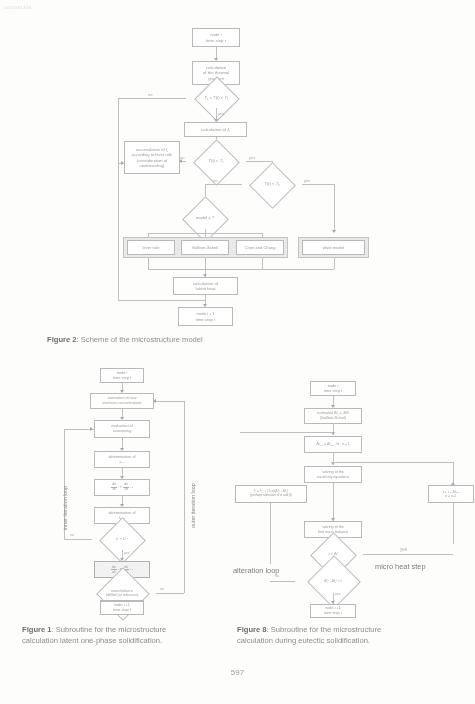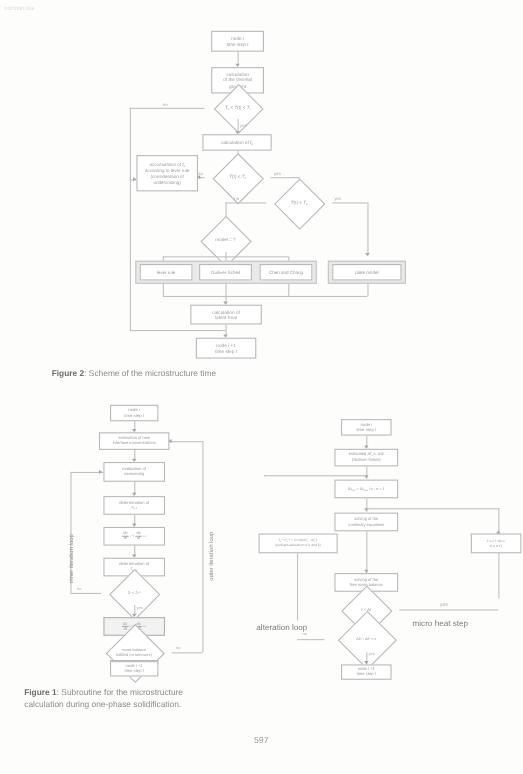--- a/index.html
+++ b/index.html
@@ -239,21 +239,21 @@
     <div class="ln lnh" style="left:118px;top:300px;width:87px;"></div>
     <div class="ln lnv" style="left:118px;top:162.5px;height:138px;"></div>
 
     <div class="box" style="left:178px;top:307px;width:55px;height:19px;font-size:4.3px;flex-direction:column;">
       <span>node i +1</span>
       <span>time step t</span>
     </div>
   </div>
 
   <div class="caption" style="left:47px;top:334px;width:320px;">
-    <b>Figure 2</b><span>: Scheme of the microstructure time</span>
+    <b>Figure 2</b><span>: Scheme of the microstructure model</span>
   </div>
 
   <div class="fc" style="left:0;top:0;width:230px;height:620px;">
 
     <div class="box" style="left:100px;top:368px;width:44px;height:15px;font-size:3.9px;flex-direction:column;">
       <span>node i</span>
       <span>time step t</span>
     </div>
     <div class="ln lnv" style="left:121.6px;top:383px;height:9px;"></div>
     <div class="arrow" style="left:119.5px;top:390px;"></div>
@@ -353,21 +353,21 @@
     <div class="rot" style="left:190px;top:528px;font-size:5.4px;">outer iteration loop</div>
   </div>
 
   <div class="box" style="left:100px;top:601px;width:44px;height:14px;font-size:3.8px;flex-direction:column;">
     <span>node i +1</span>
     <span>time step t</span>
   </div>
 
   <div class="caption" style="left:22px;top:624px;width:200px;">
     <b>Figure 1</b><span>: Subroutine for the microstructure</span><br>
-    <span>calculation during one-phase solidification.</span>
+    <span>calculation latent one-phase solidification.</span>
   </div>
 
   <div class="fc" style="left:230px;top:0;width:245px;height:620px;">
 
     <div class="box" style="left:80px;top:381px;width:46px;height:15px;font-size:3.9px;flex-direction:column;">
       <span>node i</span>
       <span>time step t</span>
     </div>
     <div class="ln lnv" style="left:102.6px;top:396px;height:11px;"></div>
     <div class="arrow" style="left:100.5px;top:405px;"></div>
@@ -446,16 +446,20 @@
 
     <div class="box" style="left:80px;top:604px;width:46px;height:14px;font-size:3.8px;flex-direction:column;">
       <span>node i +1</span>
       <span>time step t</span>
     </div>
 
     <div class="lbl" style="left:145px;top:562px;font-size:7.4px;color:#7c7c7c;">micro heat step</div>
     <div class="lbl" style="left:3px;top:566px;font-size:7.4px;color:#7c7c7c;">alteration loop</div>
   </div>
 
+  <div class="caption" style="left:237px;top:624px;width:210px;">
+    <b>Figure 8</b><span>: Subroutine for the microstructure</span><br>
+    <span>calculation during eutectic solidification.</span>
+  </div>
 
   <div class="pageno" style="left:0;top:668px;">597</div>
 
 </div>
 
 </body></html>

